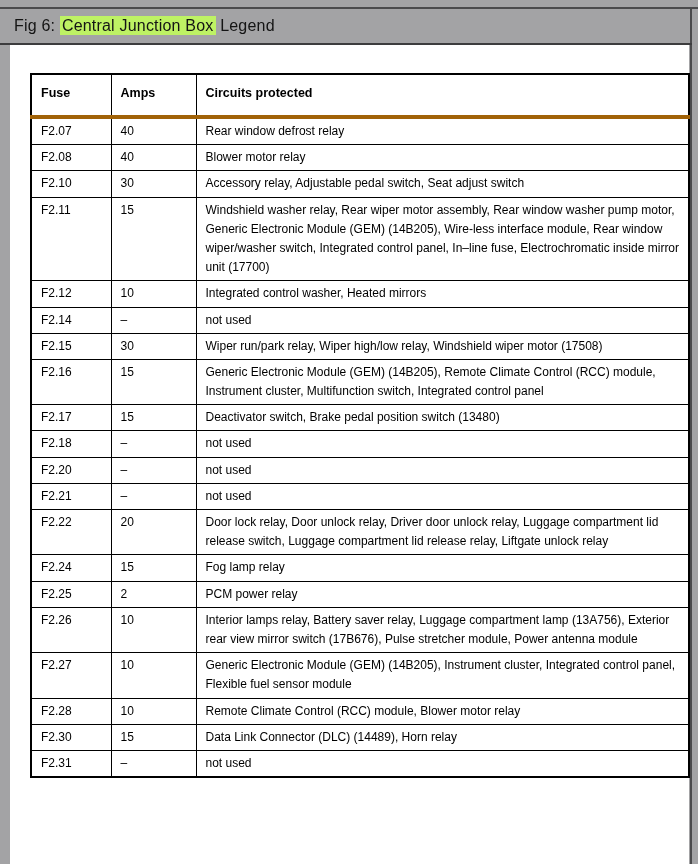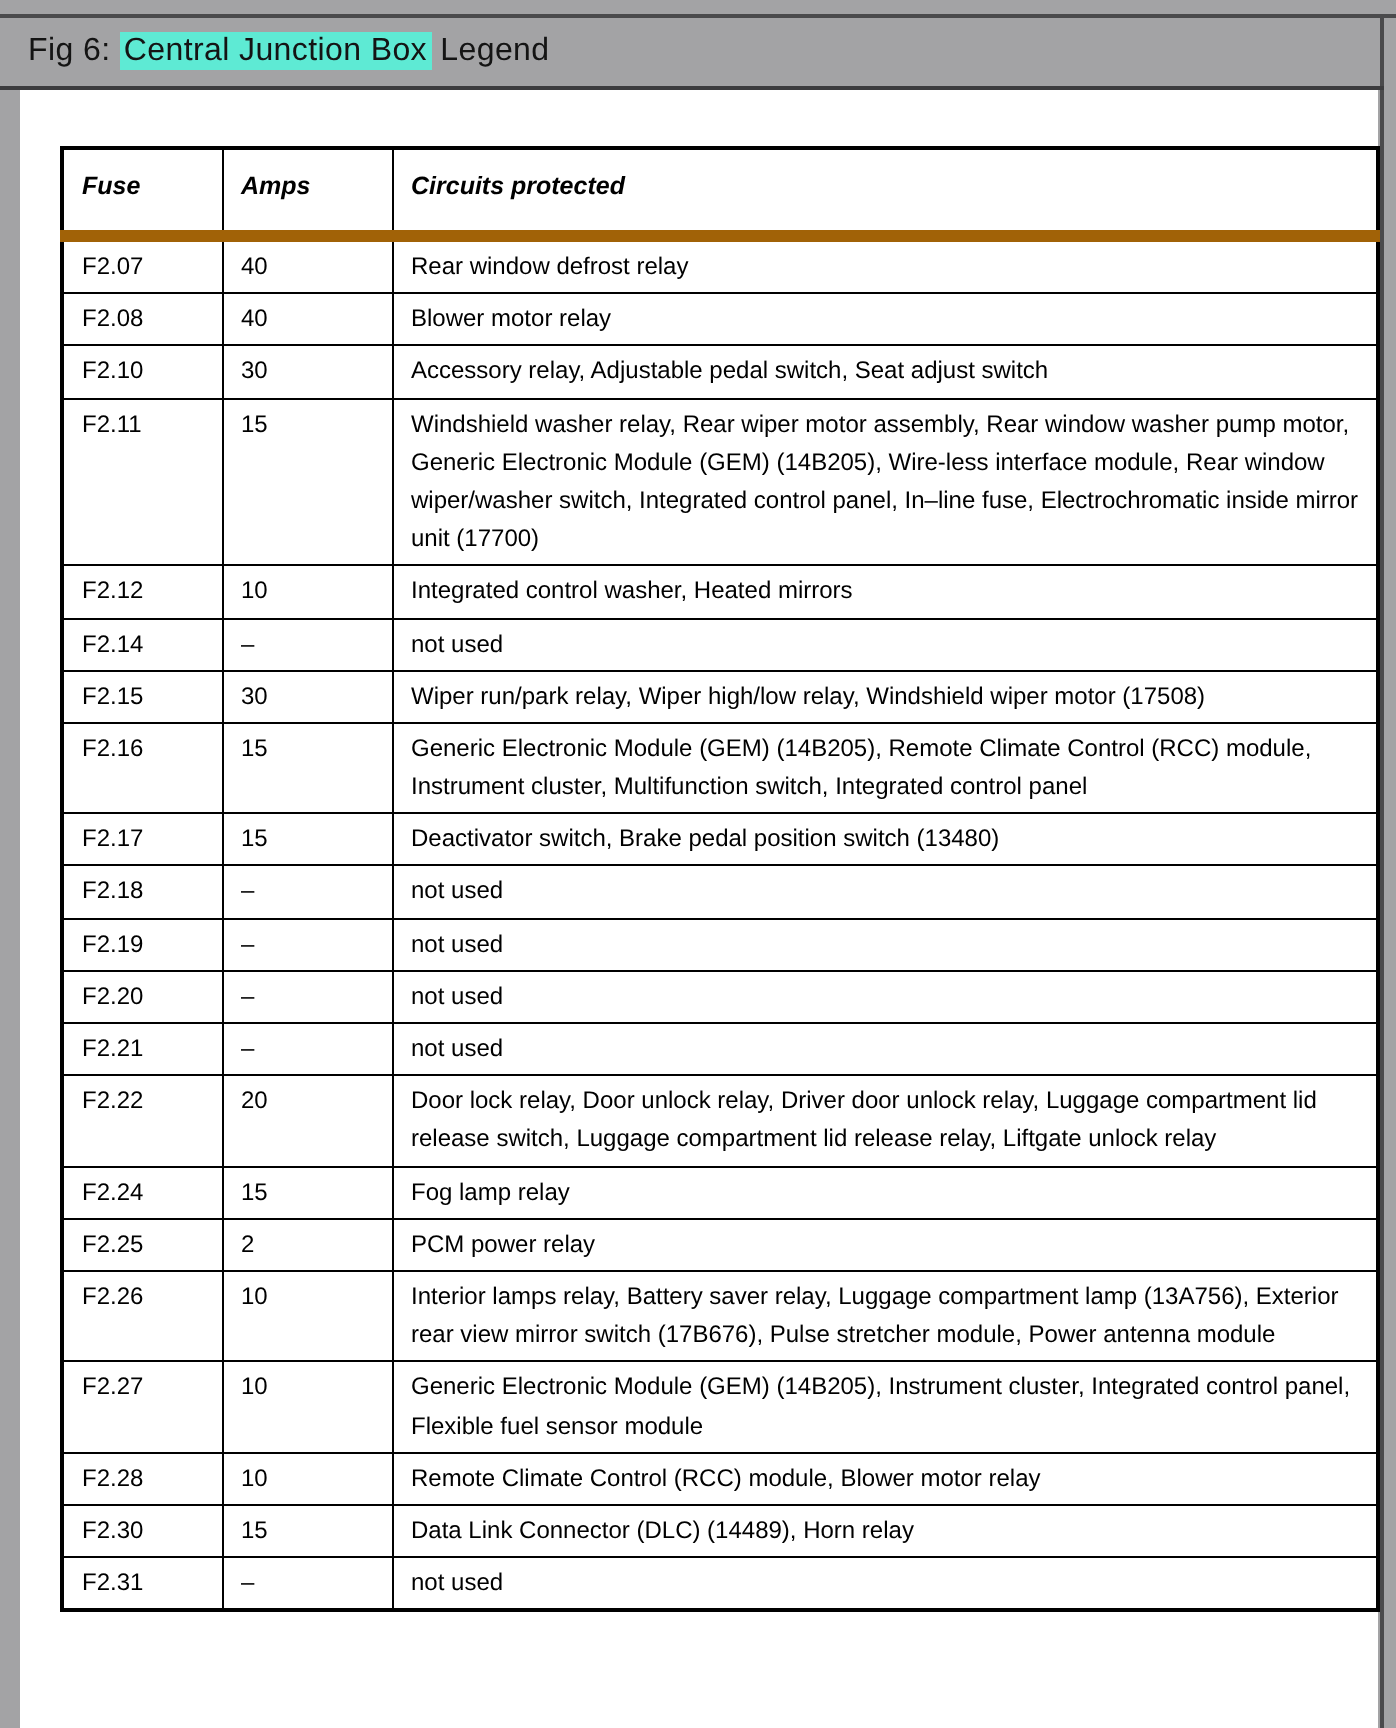--- a/index.html
+++ b/index.html
@@ -52,36 +52,35 @@
     vertical-align: top;
     text-align: left;
     word-wrap: break-word;
   }
   table.fuse-table th {
     font-weight: bold;
     font-size: 12.5px;
     padding-top: 8px;
     padding-bottom: 12px;
     vertical-align: middle;
-    border-bottom: 6px solid #a16207;
-    font-style: italic;
+    border-bottom: 4px solid #a16207;
   }
   table.fuse-table { border: 2px solid #000; }
   col.col-fuse { width: 80px; }
   col.col-amps { width: 85px; }
   col.col-circuits { width: 493px; }
 </style>
 </head>
 <body style="background: rgb(163, 163, 165);">
 
 <div class="frame-top-line"></div>
 <div class="frame-right-line"></div>
 
 <div class="caption">
-  <span>Fig 6: </span><span class="hl" style="background: #5eead4;">Central Junction Box</span><span> Legend</span>
+  <span>Fig 6: </span><span class="hl" style="background: #bef264;">Central Junction Box</span><span> Legend</span>
 </div>
 
 <div class="caption-rule"></div>
 
 <div class="page" style="background: rgb(255, 255, 255);">
   <table class="fuse-table">
     <colgroup>
       <col class="col-fuse">
       <col class="col-amps">
       <col class="col-circuits">
@@ -138,25 +137,20 @@
           <td>F2.17</td>
           <td>15</td>
           <td>Deactivator switch, Brake pedal position switch (13480)</td>
         </tr>
         <tr>
           <td>F2.18</td>
           <td>–</td>
           <td>not used</td>
         </tr>
         <tr>
-          <td>F2.19</td>
-          <td>–</td>
-          <td>not used</td>
-        </tr>
-        <tr>
           <td>F2.20</td>
           <td>–</td>
           <td>not used</td>
         </tr>
         <tr>
           <td>F2.21</td>
           <td>–</td>
           <td>not used</td>
         </tr>
         <tr>

